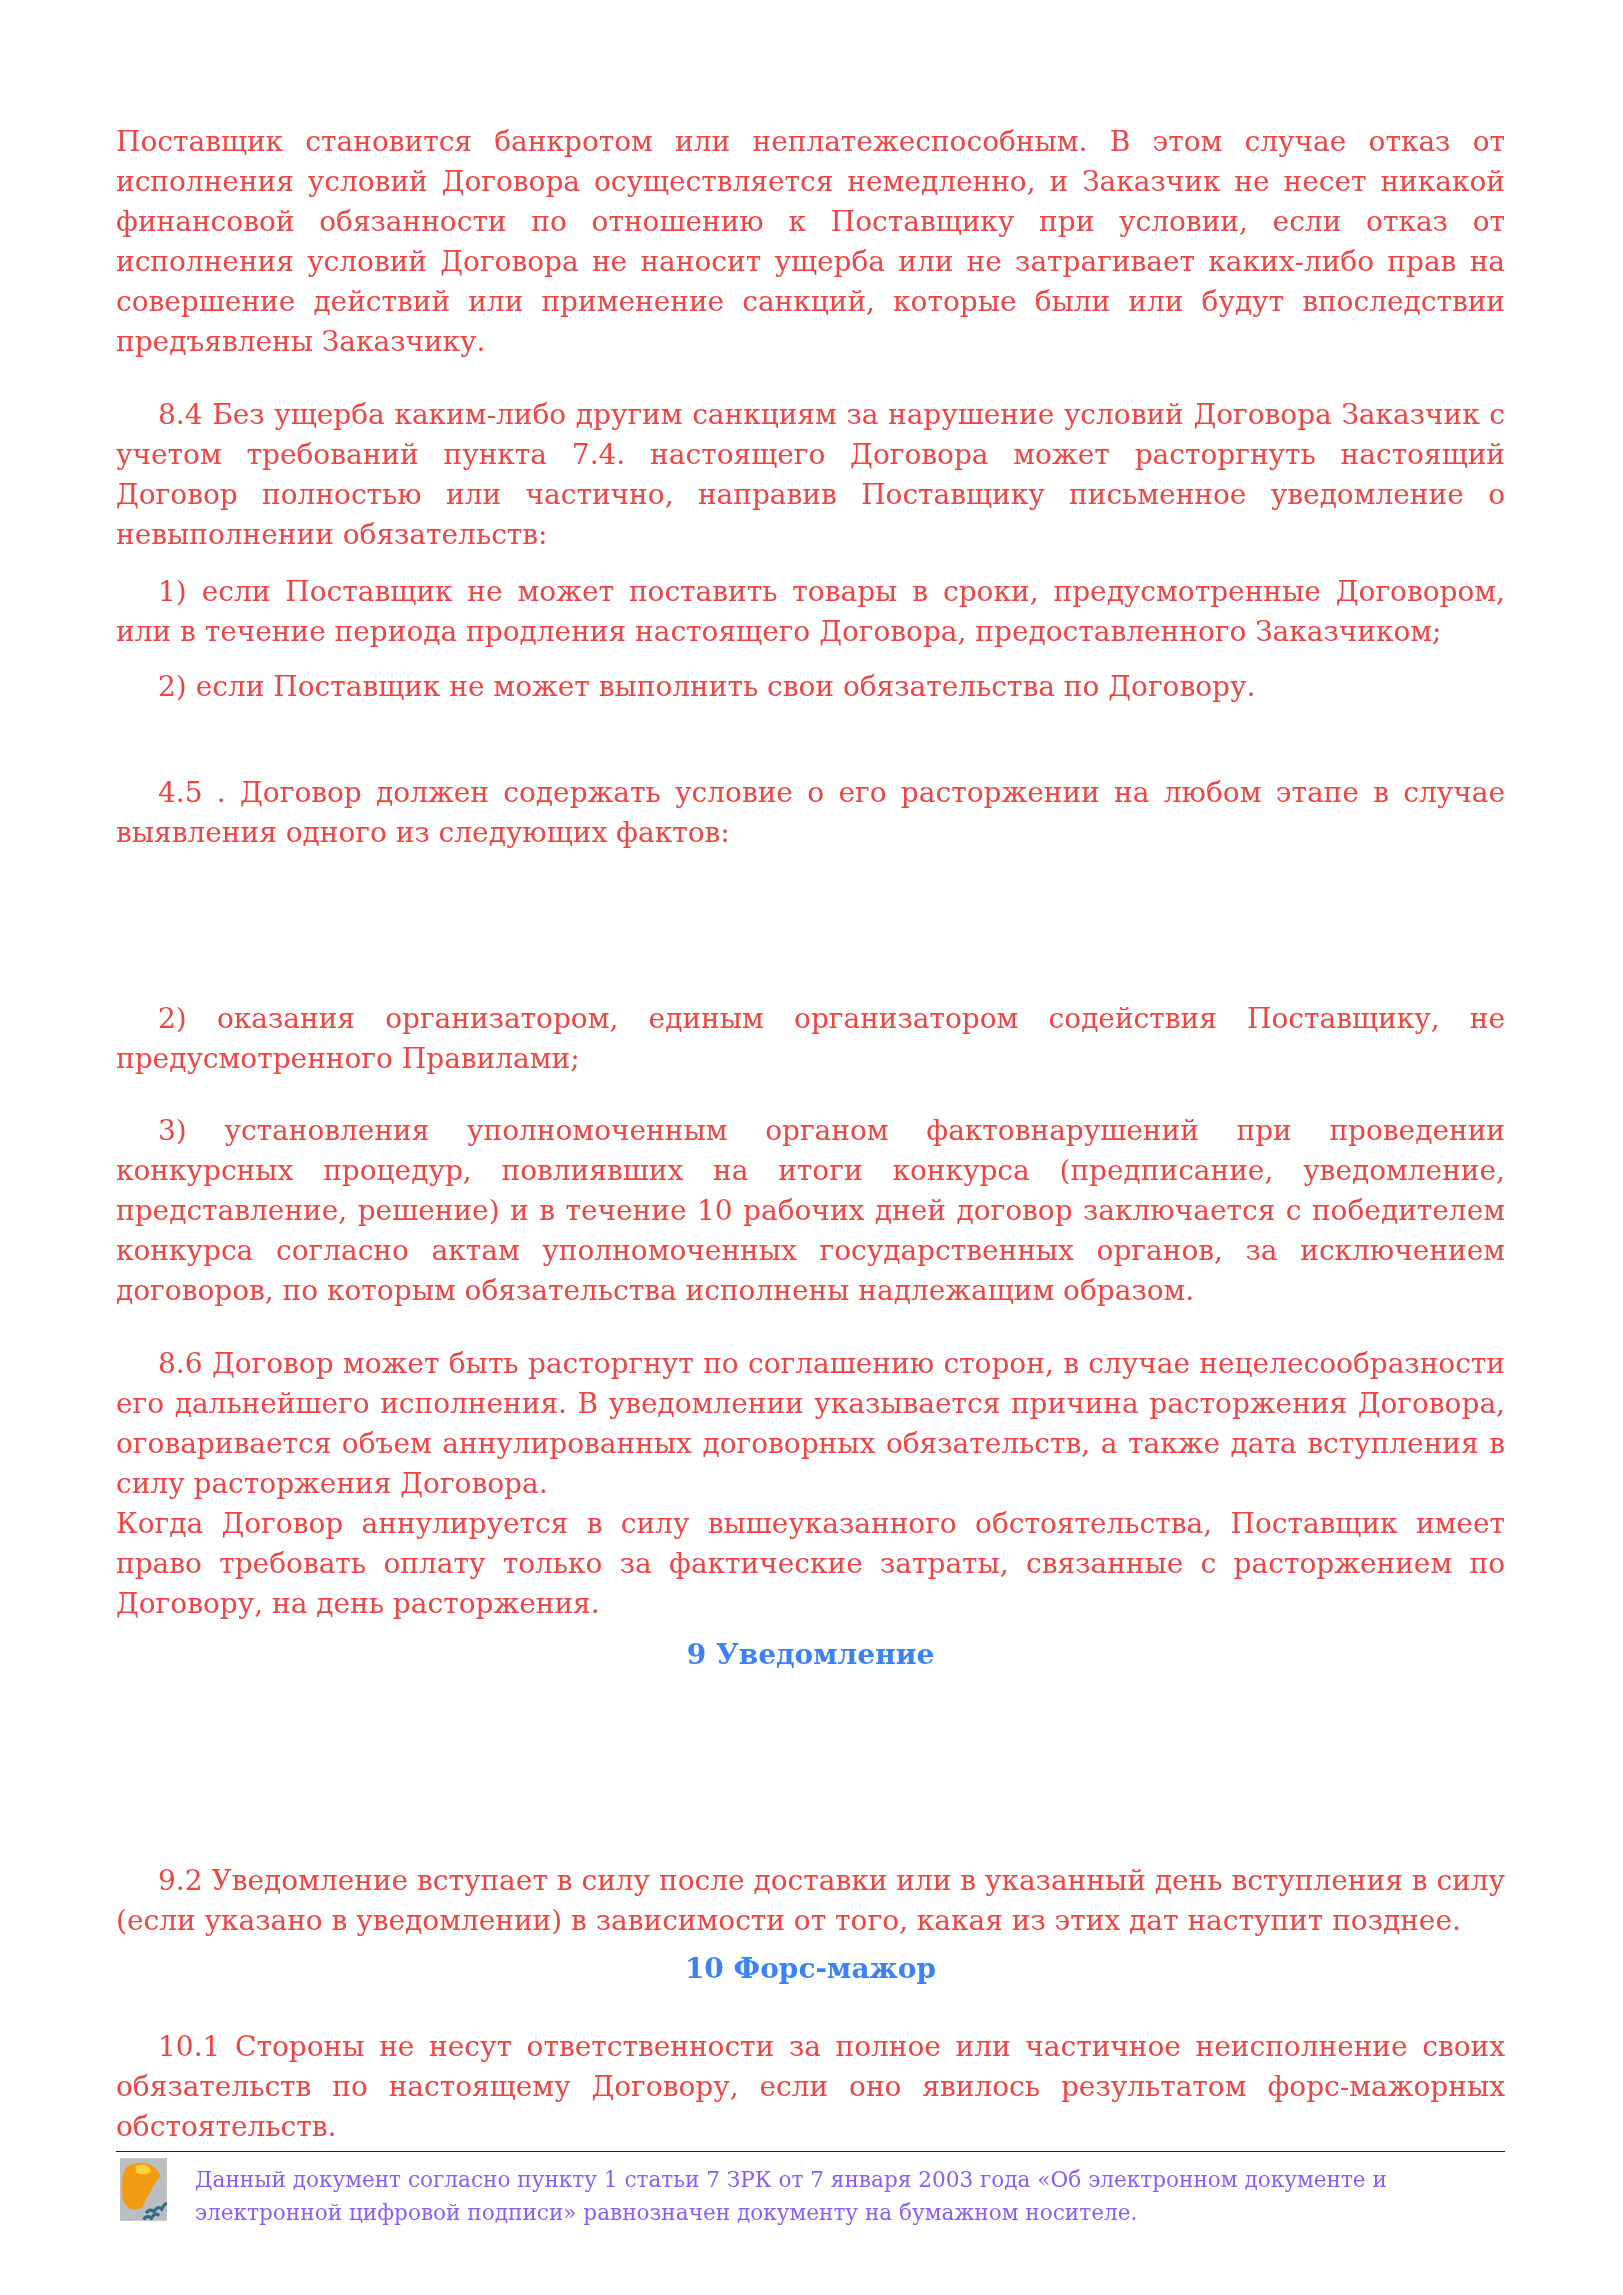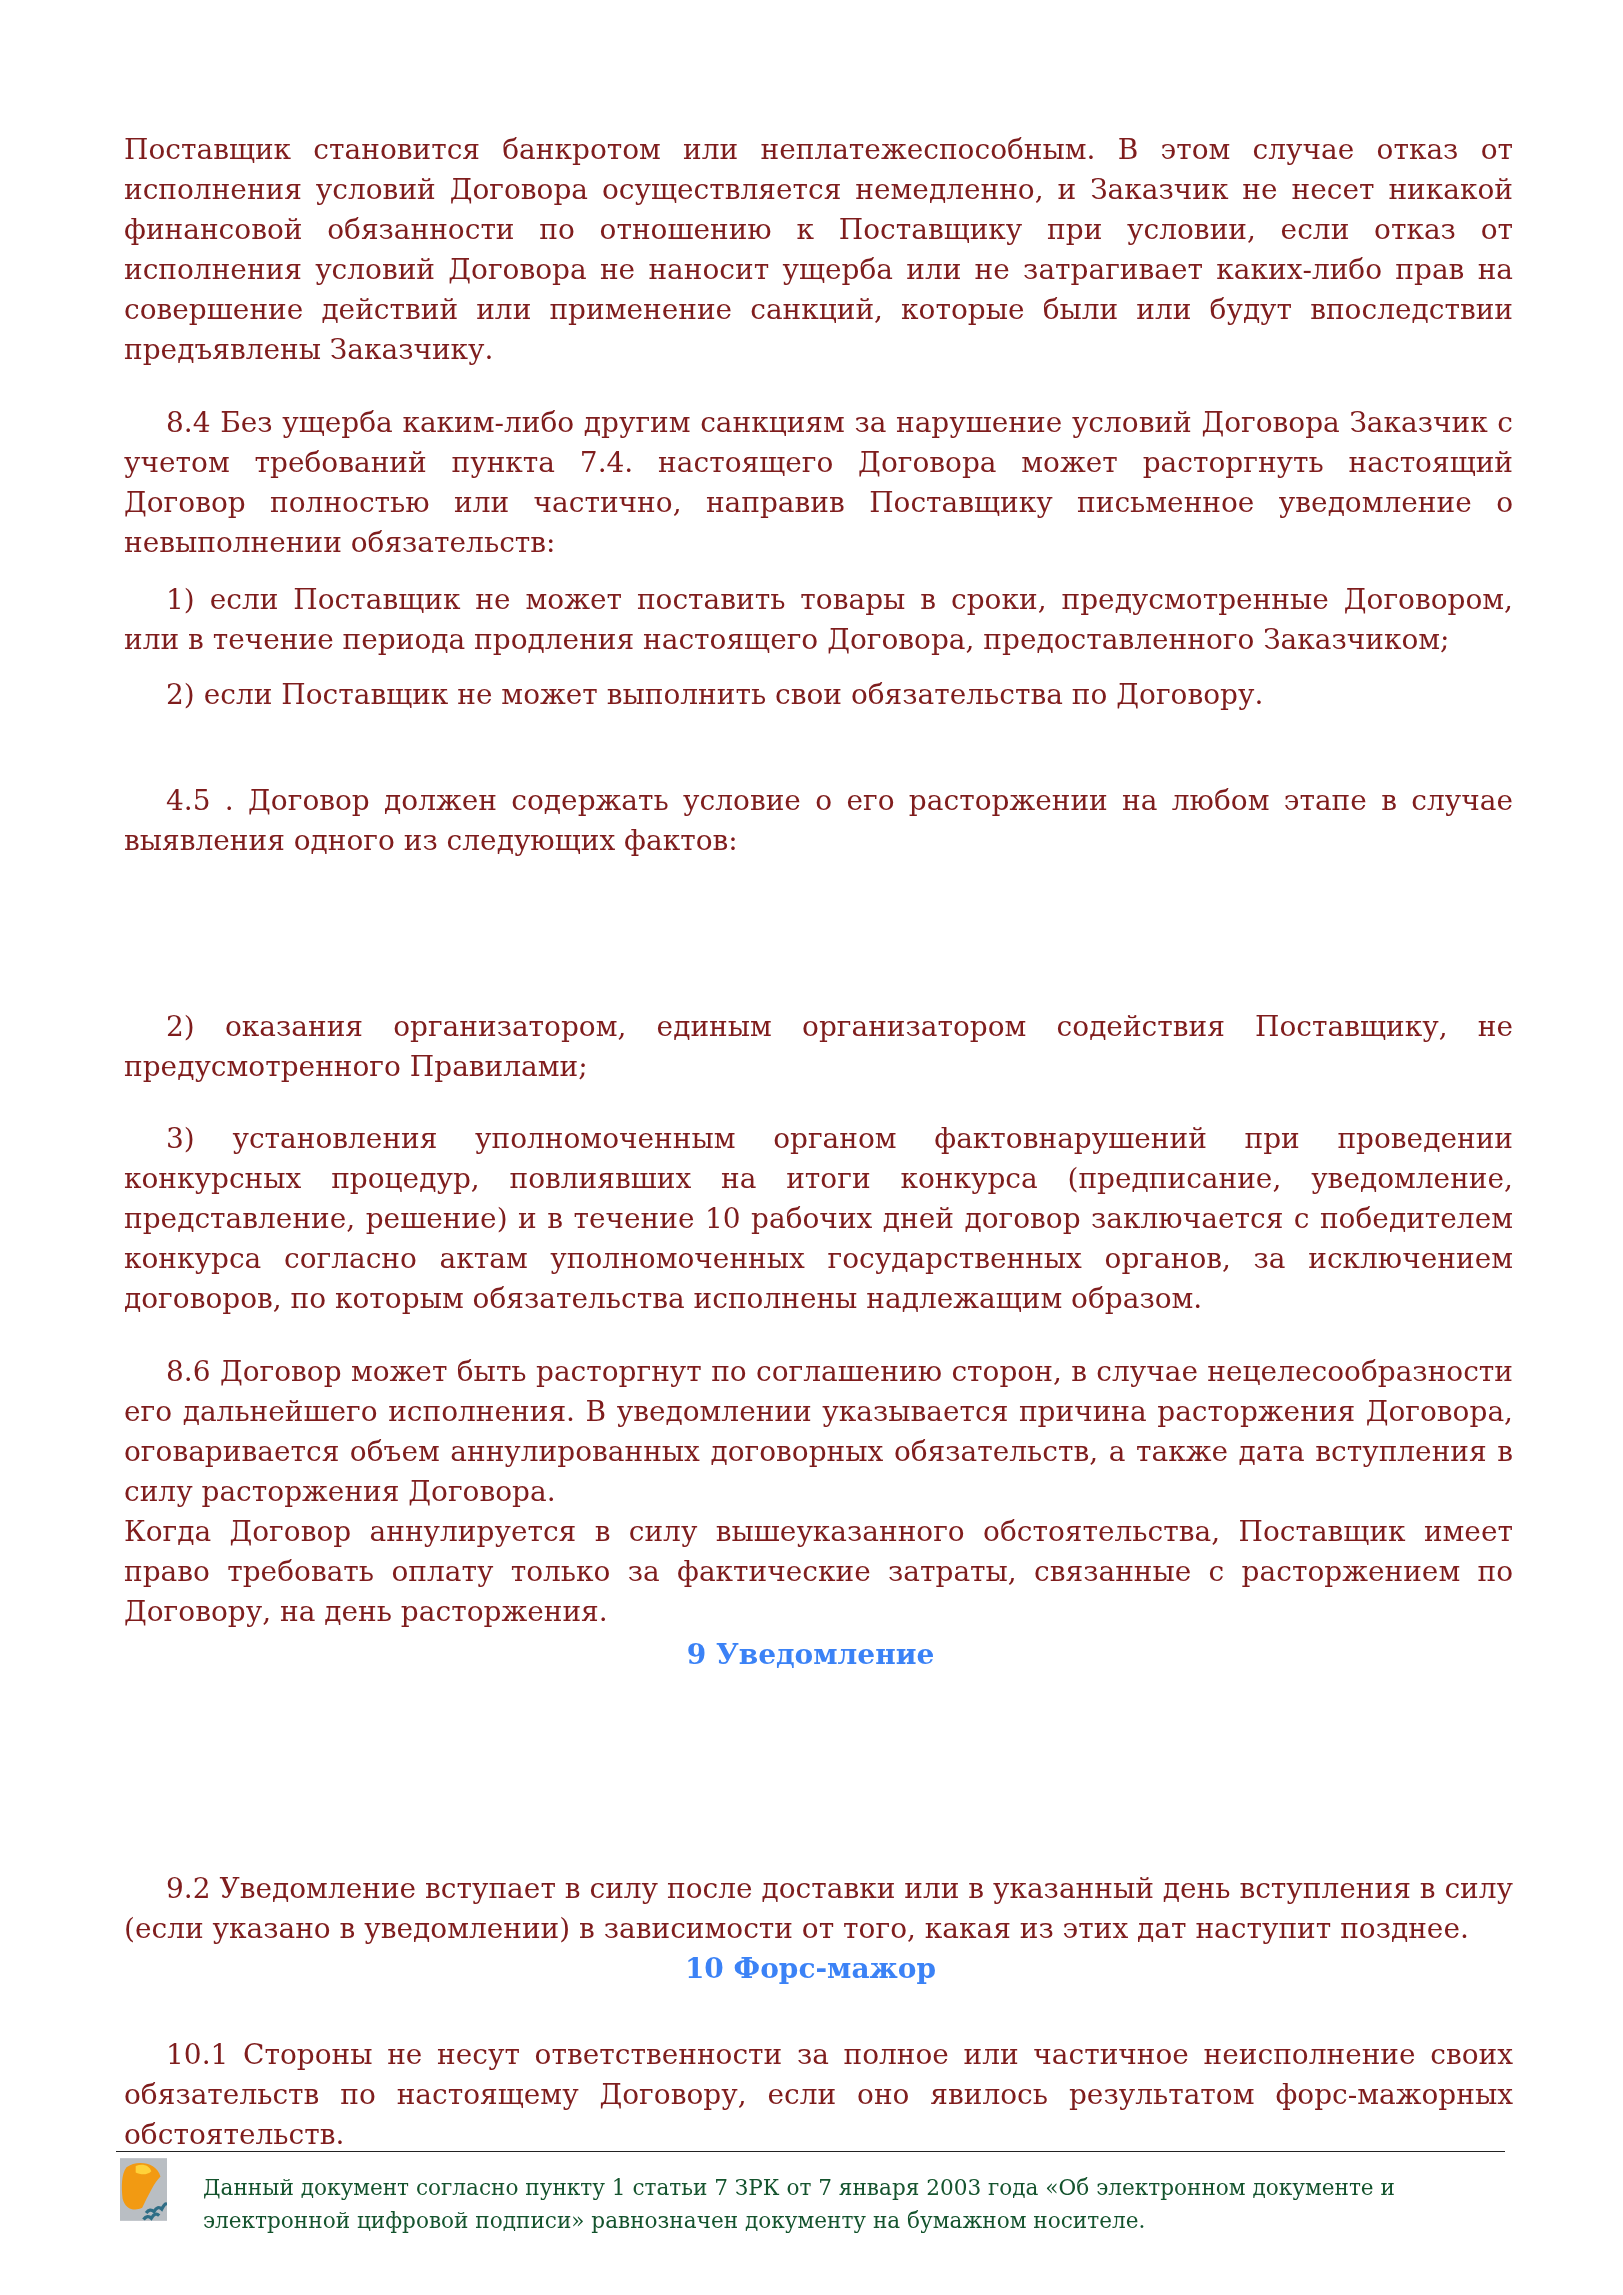--- a/index.html
+++ b/index.html
@@ -1,37 +1,37 @@
 <!DOCTYPE html>
 <html style="font-size:10.5px"><head>
 <meta charset="utf-8">
 <style>
   html, body { margin: 0; padding: 0; background: #ffffff; }
   body { width: 1623px; height: 2295px; position: relative; overflow: hidden; }
   .page { position: absolute; left: 0; top: 0; width: 1623px; height: 2295px; background: #fff; }
   .para {
     position: absolute; left: 116px; width: 1389px;
     font-family: "DejaVu Serif", "Liberation Serif", serif;
-    font-size: 28px; line-height: 40px; color: #7f1d1d;
+    font-size: 28px; line-height: 40px; color: #ef4444;
     text-align: justify; text-align-last: left;
-    margin: 8px;
+    margin: 0;
   }
   .indent { text-indent: 42px; }
   .heading {
     position: absolute; left: 116px; width: 1389px;
     font-family: "DejaVu Serif", "Liberation Serif", serif;
     font-size: 28px; line-height: 40px; font-weight: bold; color: #3b82f6;
     text-align: center; margin: 0;
   }
   .footer-rule { position: absolute; left: 116px; width: 1389px; top: 2151px; height: 0; border-top: 1.3px solid #222; }
   .footer-logo { position: absolute; left: 120px; top: 2158px; width: 47px; height: 63px; }
   .footer-text {
     position: absolute; left: 195px; top: 2163px; width: 1309px;
     font-family: "DejaVu Serif", "Liberation Serif", serif;
-    font-size: 21.6px; line-height: 33px; color: #14532d; margin: 8px;
+    font-size: 21.6px; line-height: 33px; color: #8b5cf6; margin: 0;
   }
 </style>
 </head>
 <body>
 
 <div class="page">
 
   <p class="para" style="top:122px">Поставщик становится банкротом или неплатежеспособным. В этом случае отказ от исполнения условий Договора осуществляется немедленно, и Заказчик не несет никакой финансовой обязанности по отношению к Поставщику при условии, если отказ от исполнения условий Договора не наносит ущерба или не затрагивает каких-либо прав на совершение действий или применение санкций, которые были или будут впоследствии предъявлены Заказчику.</p>
 
   <p class="para indent" style="top:395px">8.4 Без ущерба каким-либо другим санкциям за нарушение условий Договора Заказчик с учетом требований пункта 7.4. настоящего Договора может расторгнуть настоящий Договор полностью или частично, направив Поставщику письменное уведомление о невыполнении обязательств:</p>

